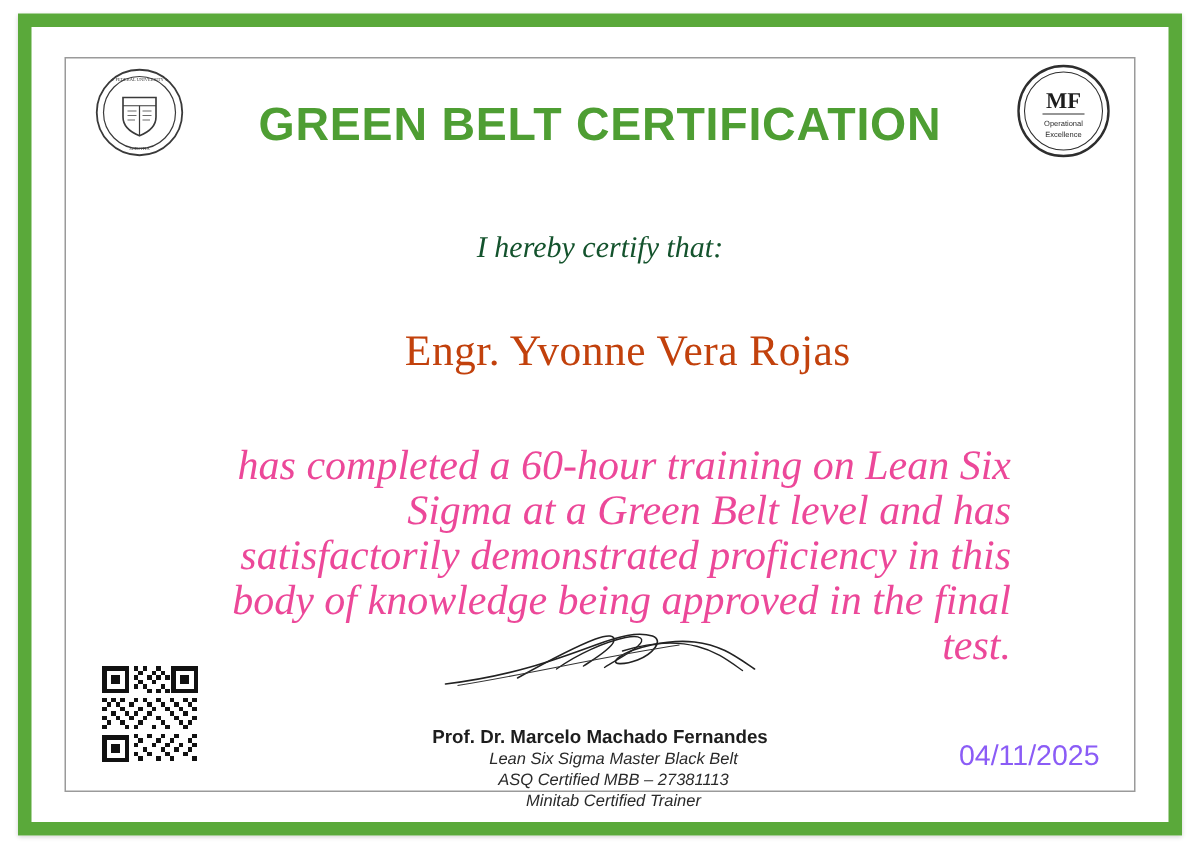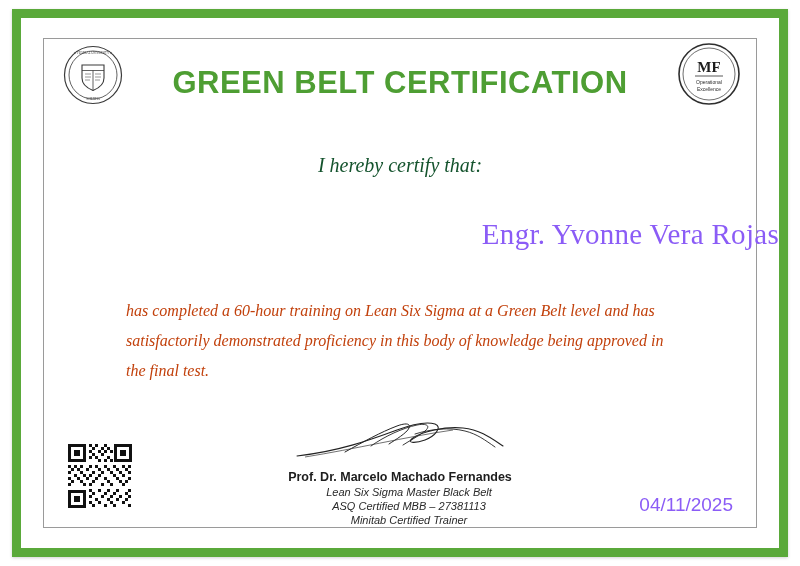--- a/index.html
+++ b/index.html
@@ -92,38 +92,38 @@
     font-size: 20px;
     color: #14532d;
   }
 
   
   .recipient {
     position: absolute;
     left: 0;
     right: 0;
     top: 200px;
-    text-align: right;
+    text-align: center;
     font-size: 29px;
-    color: #8b5cf6;
+    color: #c2410c;
     letter-spacing: 0.3px;
     margin-left: 37px;
   }
 
   
   .body-text {
     position: absolute;
     left: 105px;
     right: 105px;
     top: 278px;
-    text-align: left;
+    text-align: right;
     font-style: italic;
-    font-size: 16px;
+    font-size: 28px;
     line-height: 30px;
-    color: #c2410c;
+    color: #ec4899;
   }
 
   
   .signature-area {
     position: absolute;
     left: 0;
     right: 0;
     top: 398px;
     text-align: center;
   }
@@ -133,21 +133,21 @@
   }
   .signature-mark svg {
     display: block;
     margin: 0 auto;
   }
   .sig-name {
     font-family: "Liberation Sans", sans-serif;
     font-weight: bold;
     font-size: 12.5px;
     color: #1d1d1d;
-    margin-top: 4px;
+    margin-top: 18px;
   }
   .sig-role,
   .sig-cert,
   .sig-trainer {
     font-family: "Liberation Sans", sans-serif;
     font-style: italic;
     font-size: 11px;
     color: #2a2a2a;
     margin-top: 2px;
     margin-left: 18px;

